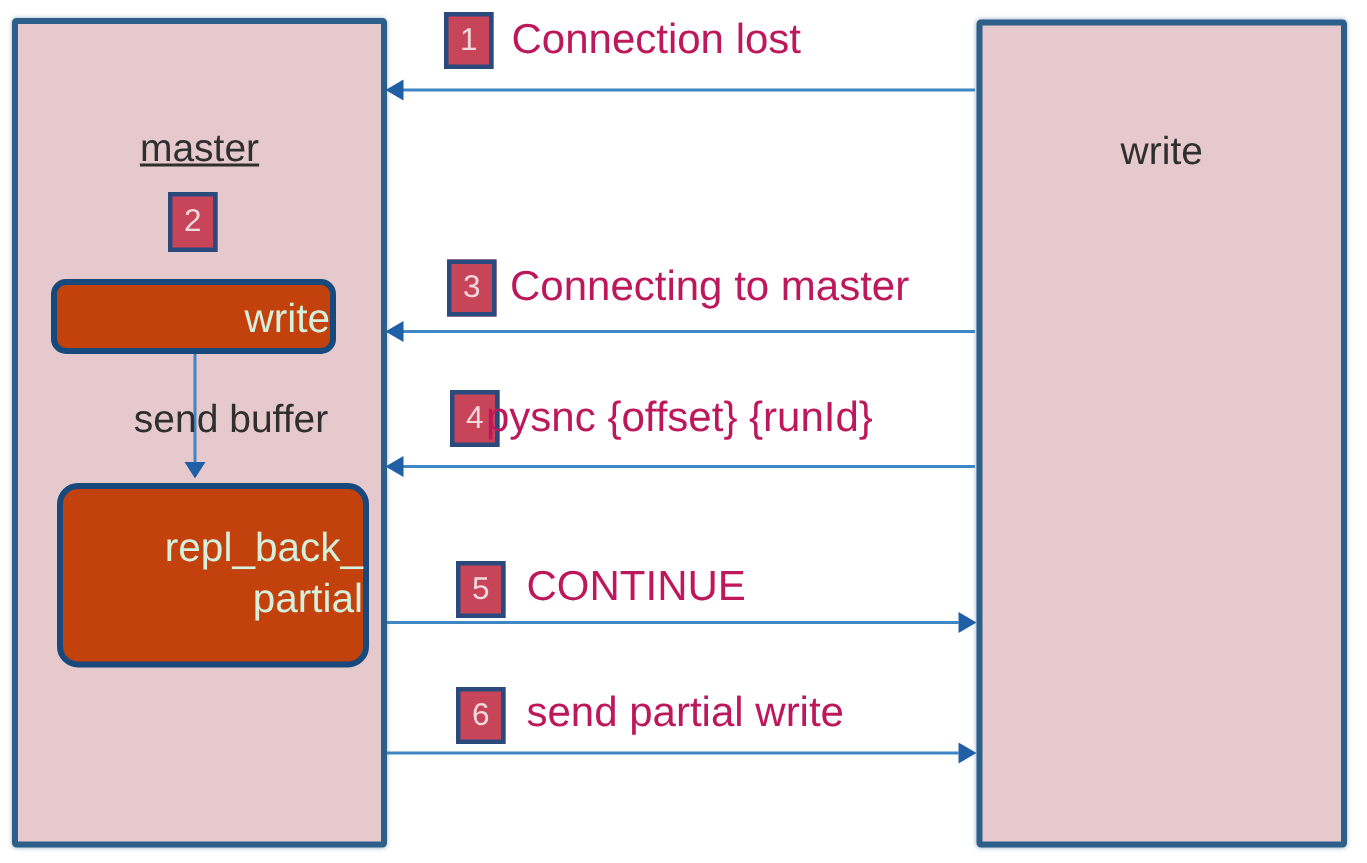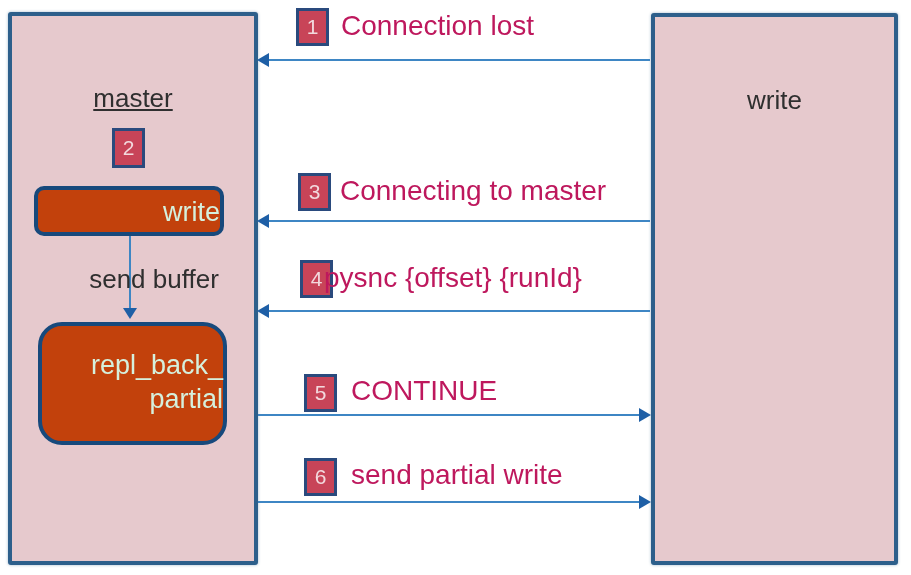--- a/index.html
+++ b/index.html
@@ -67,22 +67,22 @@
     color: #d5f0dd;
     text-align: right;
     font-size: 27px;
   }
   .write-box {
     left: 34px; top: 186px; width: 190px; height: 50px;
     border-radius: 10px;
     line-height: 44px;
   }
   .repl-box {
-    left: 38px; top: 322px; width: 189px; height: 123px;
-    border-radius: 24px;
+    left: 38px; top: 322px; width: 208px; height: 123px;
+    border-radius: 14px;
     line-height: 34px;
     padding-top: 22px;
     padding-left: 36px;
   }
 
   .send-buffer-label {
     position: absolute;
     left: 8px; top: 263px; width: 292px;
     text-align: center;
     font-size: 26px;

